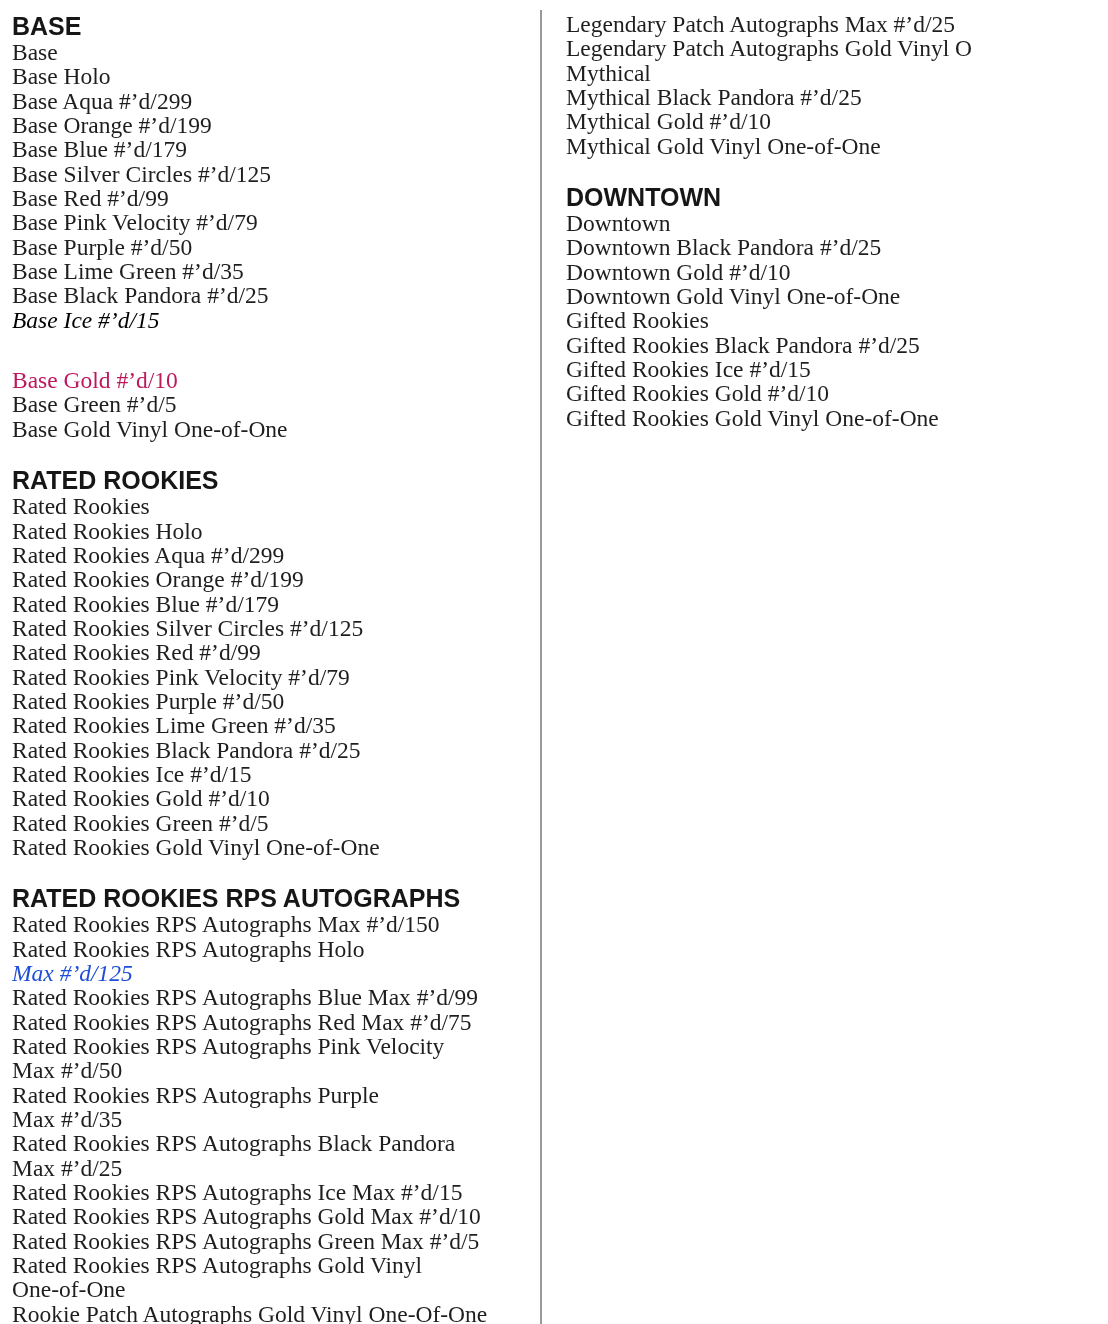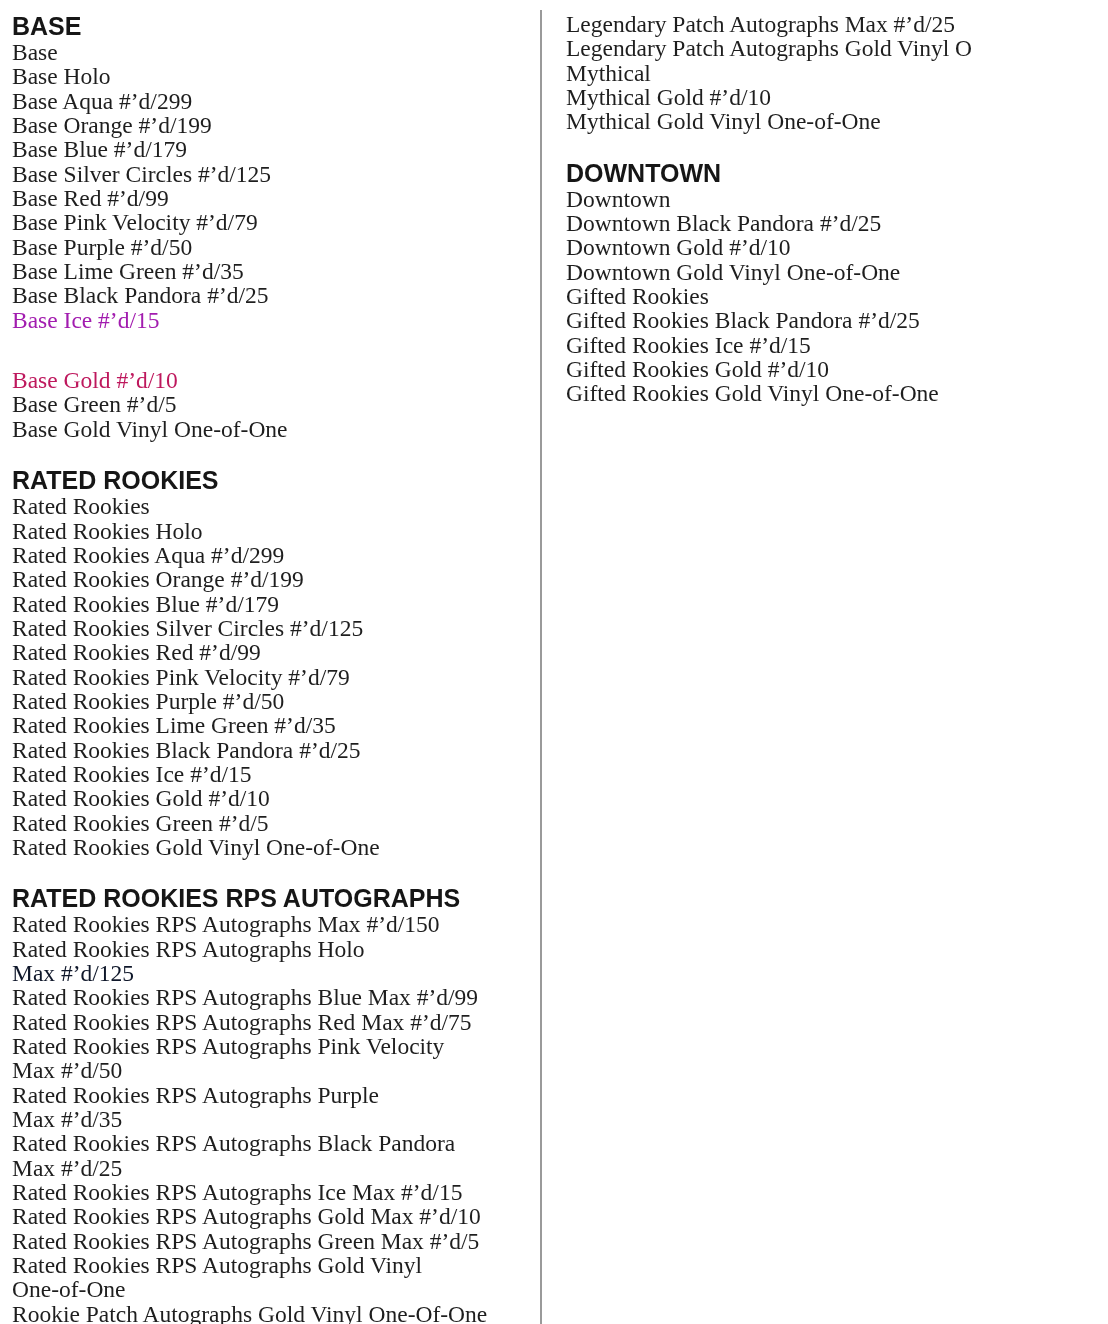--- a/index.html
+++ b/index.html
@@ -67,21 +67,21 @@
         <div class="item-line" style="color: rgb(30, 30, 30);">Base Holo</div>
         <div class="item-line" style="color: rgb(30, 30, 30);">Base Aqua #’d/299</div>
         <div class="item-line" style="color: rgb(30, 30, 30);">Base Orange #’d/199</div>
         <div class="item-line" style="color: rgb(30, 30, 30);">Base Blue #’d/179</div>
         <div class="item-line" style="color: rgb(30, 30, 30);">Base Silver Circles #’d/125</div>
         <div class="item-line" style="color: rgb(30, 30, 30);">Base Red #’d/99</div>
         <div class="item-line" style="color: rgb(30, 30, 30);">Base Pink Velocity #’d/79</div>
         <div class="item-line" style="color: rgb(30, 30, 30);">Base Purple #’d/50</div>
         <div class="item-line" style="color: rgb(30, 30, 30);">Base Lime Green #’d/35</div>
         <div class="item-line" style="color: rgb(30, 30, 30);">Base Black Pandora #’d/25</div>
-        <div class="item-line" style="color: #a21caf;">Base Ice #’d/15</div>
+        <div class="item-line" style="color: #000000; font-style: italic;">Base Ice #’d/15</div>
         <div class="item-line" style="color: #be185d; margin-top: 36px;">Base Gold #’d/10</div>
         <div class="item-line" style="color: rgb(30, 30, 30);">Base Green #’d/5</div>
         <div class="item-line" style="color: rgb(30, 30, 30);">Base Gold Vinyl One-of-One</div>
       </section>
       <section class="section">
         <h2 class="section-title" style="color: rgb(22, 22, 22);">RATED ROOKIES</h2>
         <div class="item-line" style="color: rgb(30, 30, 30);">Rated Rookies</div>
         <div class="item-line" style="color: rgb(30, 30, 30);">Rated Rookies Holo</div>
         <div class="item-line" style="color: rgb(30, 30, 30);">Rated Rookies Aqua #’d/299</div>
         <div class="item-line" style="color: rgb(30, 30, 30);">Rated Rookies Orange #’d/199</div>
@@ -94,21 +94,21 @@
         <div class="item-line" style="color: rgb(30, 30, 30);">Rated Rookies Black Pandora #’d/25</div>
         <div class="item-line" style="color: rgb(30, 30, 30);">Rated Rookies Ice #’d/15</div>
         <div class="item-line" style="color: rgb(30, 30, 30);">Rated Rookies Gold #’d/10</div>
         <div class="item-line" style="color: rgb(30, 30, 30);">Rated Rookies Green #’d/5</div>
         <div class="item-line" style="color: rgb(30, 30, 30);">Rated Rookies Gold Vinyl One-of-One</div>
       </section>
       <section class="section">
         <h2 class="section-title" style="color: rgb(22, 22, 22);">RATED ROOKIES RPS AUTOGRAPHS</h2>
         <div class="item-line" style="color: rgb(30, 30, 30);">Rated Rookies RPS Autographs Max #’d/150</div>
         <div class="item-line" style="color: rgb(30, 30, 30);">Rated Rookies RPS Autographs Holo</div>
-        <div class="item-line" style="color: #0f172a;">Max #’d/125</div>
+        <div class="item-line" style="color: #1d4ed8; font-style: italic;">Max #’d/125</div>
         <div class="item-line" style="color: rgb(30, 30, 30);">Rated Rookies RPS Autographs Blue Max #’d/99</div>
         <div class="item-line" style="color: rgb(30, 30, 30);">Rated Rookies RPS Autographs Red Max #’d/75</div>
         <div class="item-line" style="color: rgb(30, 30, 30);">Rated Rookies RPS Autographs Pink Velocity</div>
         <div class="item-line" style="color: rgb(30, 30, 30);">Max #’d/50</div>
         <div class="item-line" style="color: rgb(30, 30, 30);">Rated Rookies RPS Autographs Purple</div>
         <div class="item-line" style="color: rgb(30, 30, 30);">Max #’d/35</div>
         <div class="item-line" style="color: rgb(30, 30, 30);">Rated Rookies RPS Autographs Black Pandora</div>
         <div class="item-line" style="color: rgb(30, 30, 30);">Max #’d/25</div>
         <div class="item-line" style="color: rgb(30, 30, 30);">Rated Rookies RPS Autographs Ice Max #’d/15</div>
         <div class="item-line" style="color: rgb(30, 30, 30);">Rated Rookies RPS Autographs Gold Max #’d/10</div>
@@ -117,20 +117,21 @@
         <div class="item-line" style="color: rgb(30, 30, 30);">One-of-One</div>
         <div class="item-line" style="color: rgb(30, 30, 30);">Rookie Patch Autographs Gold Vinyl One-Of-One</div>
       </section>
     </div>
   <div class="divider" style="background: rgb(154, 154, 154);"></div>
   <div class="col col-right">
       <section class="section">
         <div class="item-line" style="color: rgb(30, 30, 30);">Legendary Patch Autographs Max #’d/25</div>
         <div class="item-line" style="color: rgb(30, 30, 30);">Legendary Patch Autographs Gold Vinyl One-of-One</div>
         <div class="item-line" style="color: rgb(30, 30, 30);">Mythical</div>
+        <div class="item-line" style="color: rgb(30, 30, 30);">Mythical Black Pandora #’d/25</div>
         <div class="item-line" style="color: rgb(30, 30, 30);">Mythical Gold #’d/10</div>
         <div class="item-line" style="color: rgb(30, 30, 30);">Mythical Gold Vinyl One-of-One</div>
       </section>
       <section class="section">
         <h2 class="section-title" style="color: rgb(22, 22, 22);">DOWNTOWN</h2>
         <div class="item-line" style="color: rgb(30, 30, 30);">Downtown</div>
         <div class="item-line" style="color: rgb(30, 30, 30);">Downtown Black Pandora #’d/25</div>
         <div class="item-line" style="color: rgb(30, 30, 30);">Downtown Gold #’d/10</div>
         <div class="item-line" style="color: rgb(30, 30, 30);">Downtown Gold Vinyl One-of-One</div>
         <div class="item-line" style="color: rgb(30, 30, 30);">Gifted Rookies</div>

